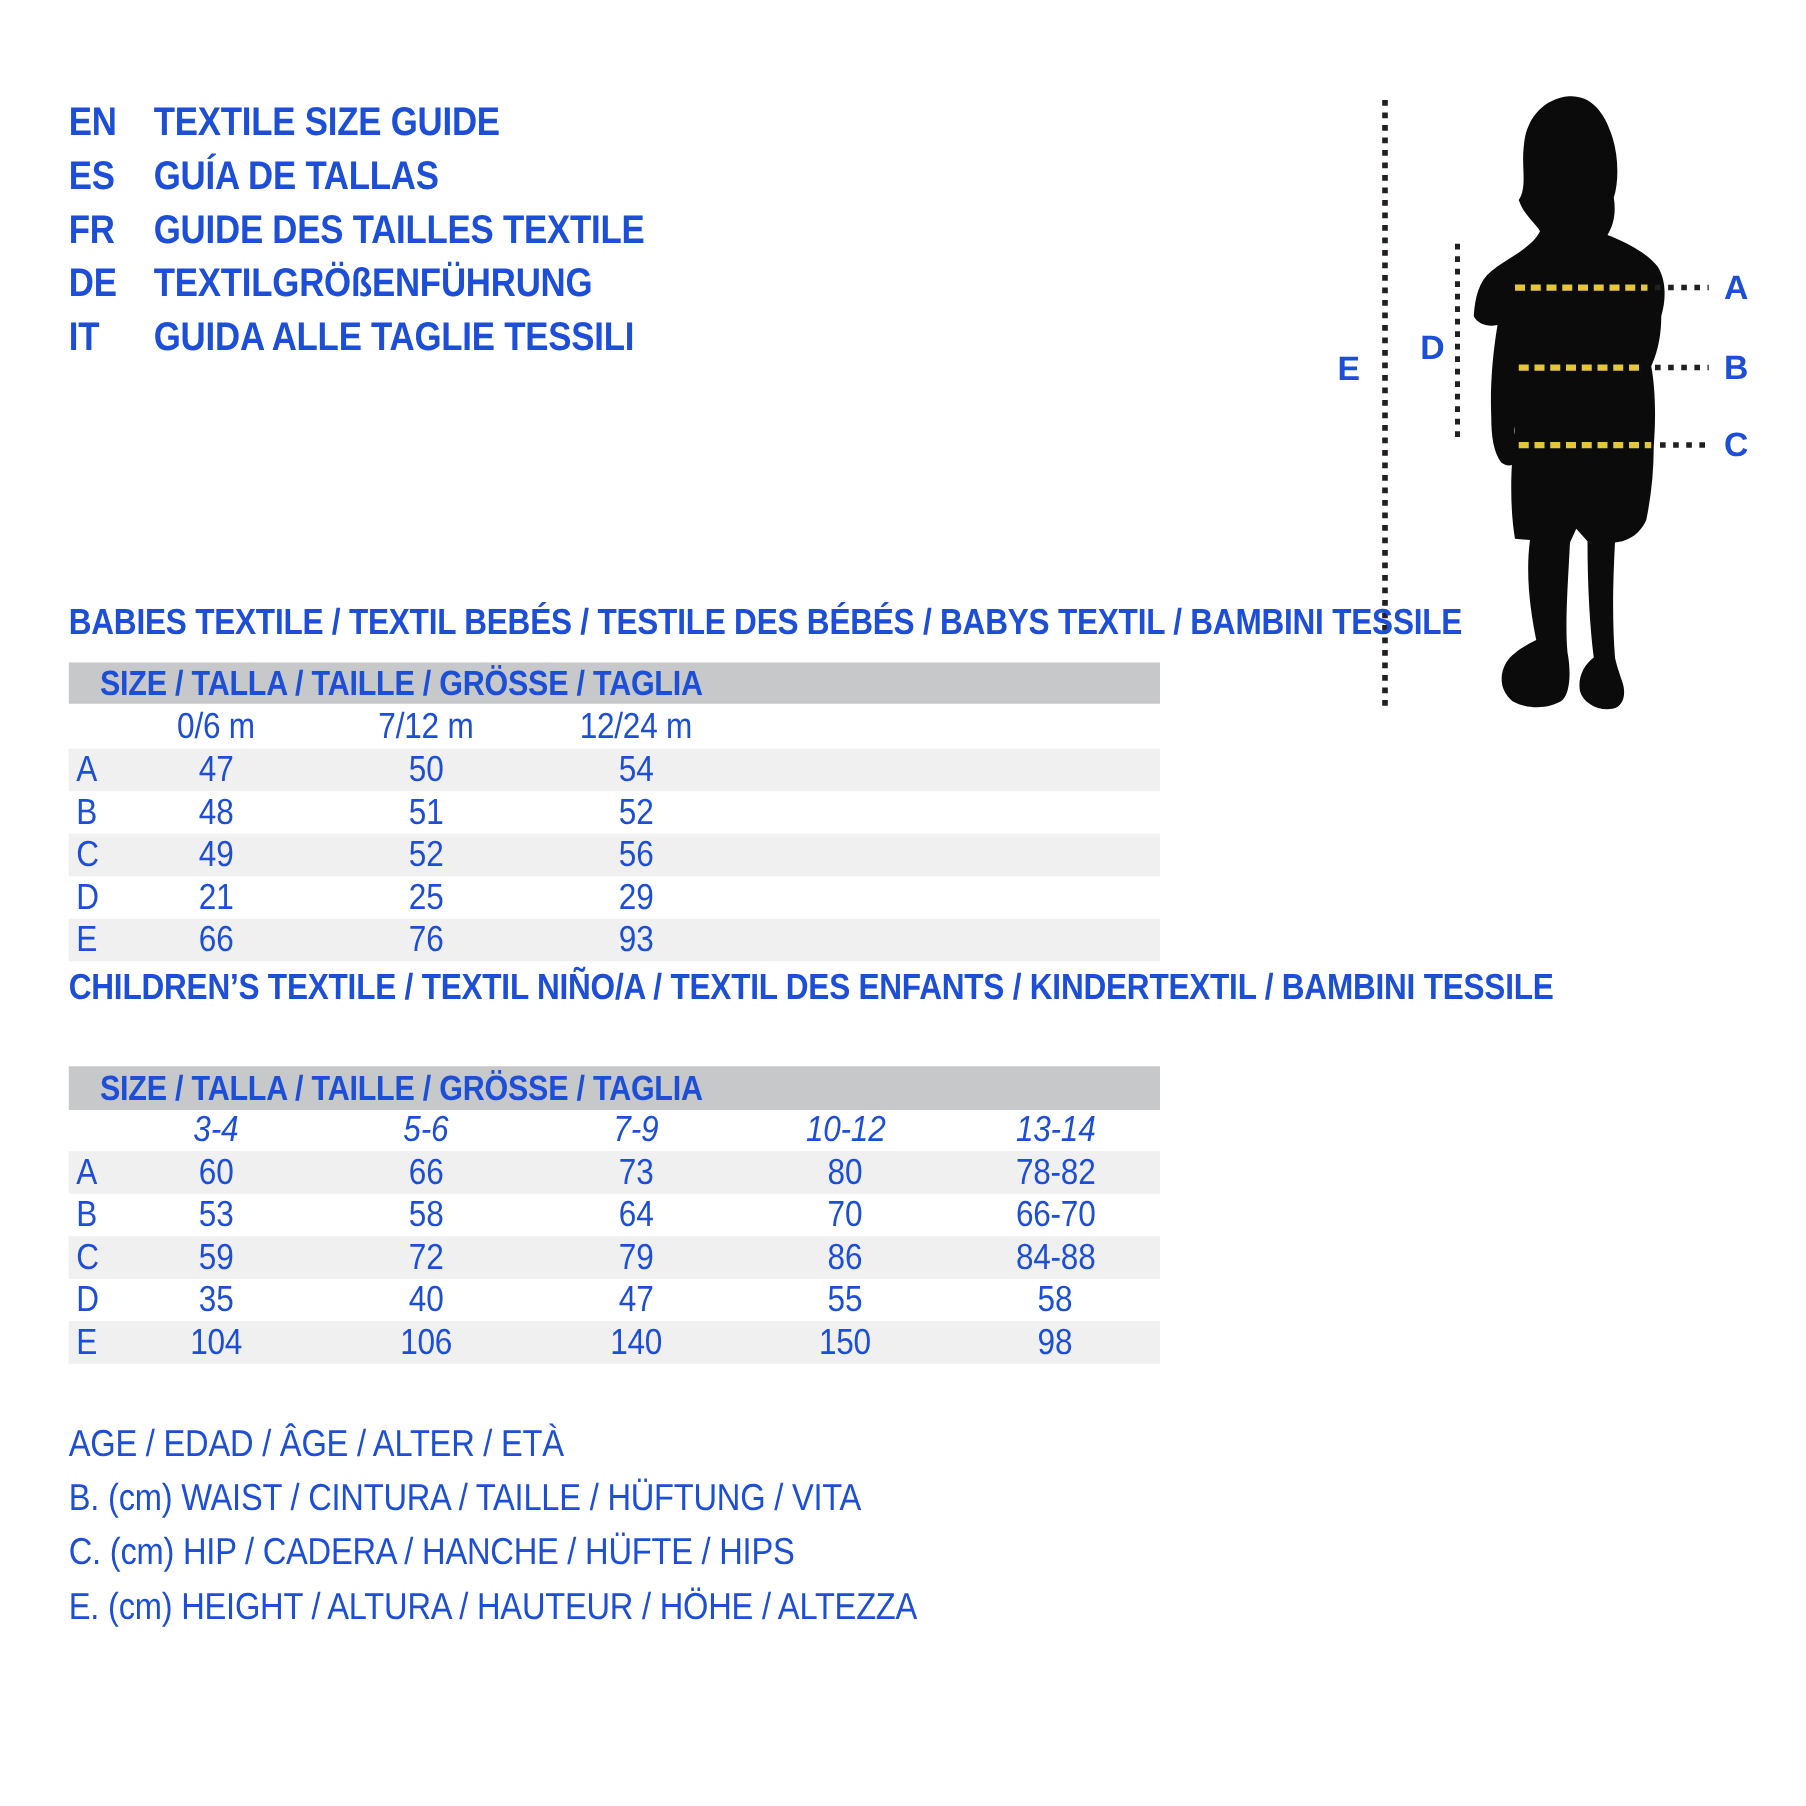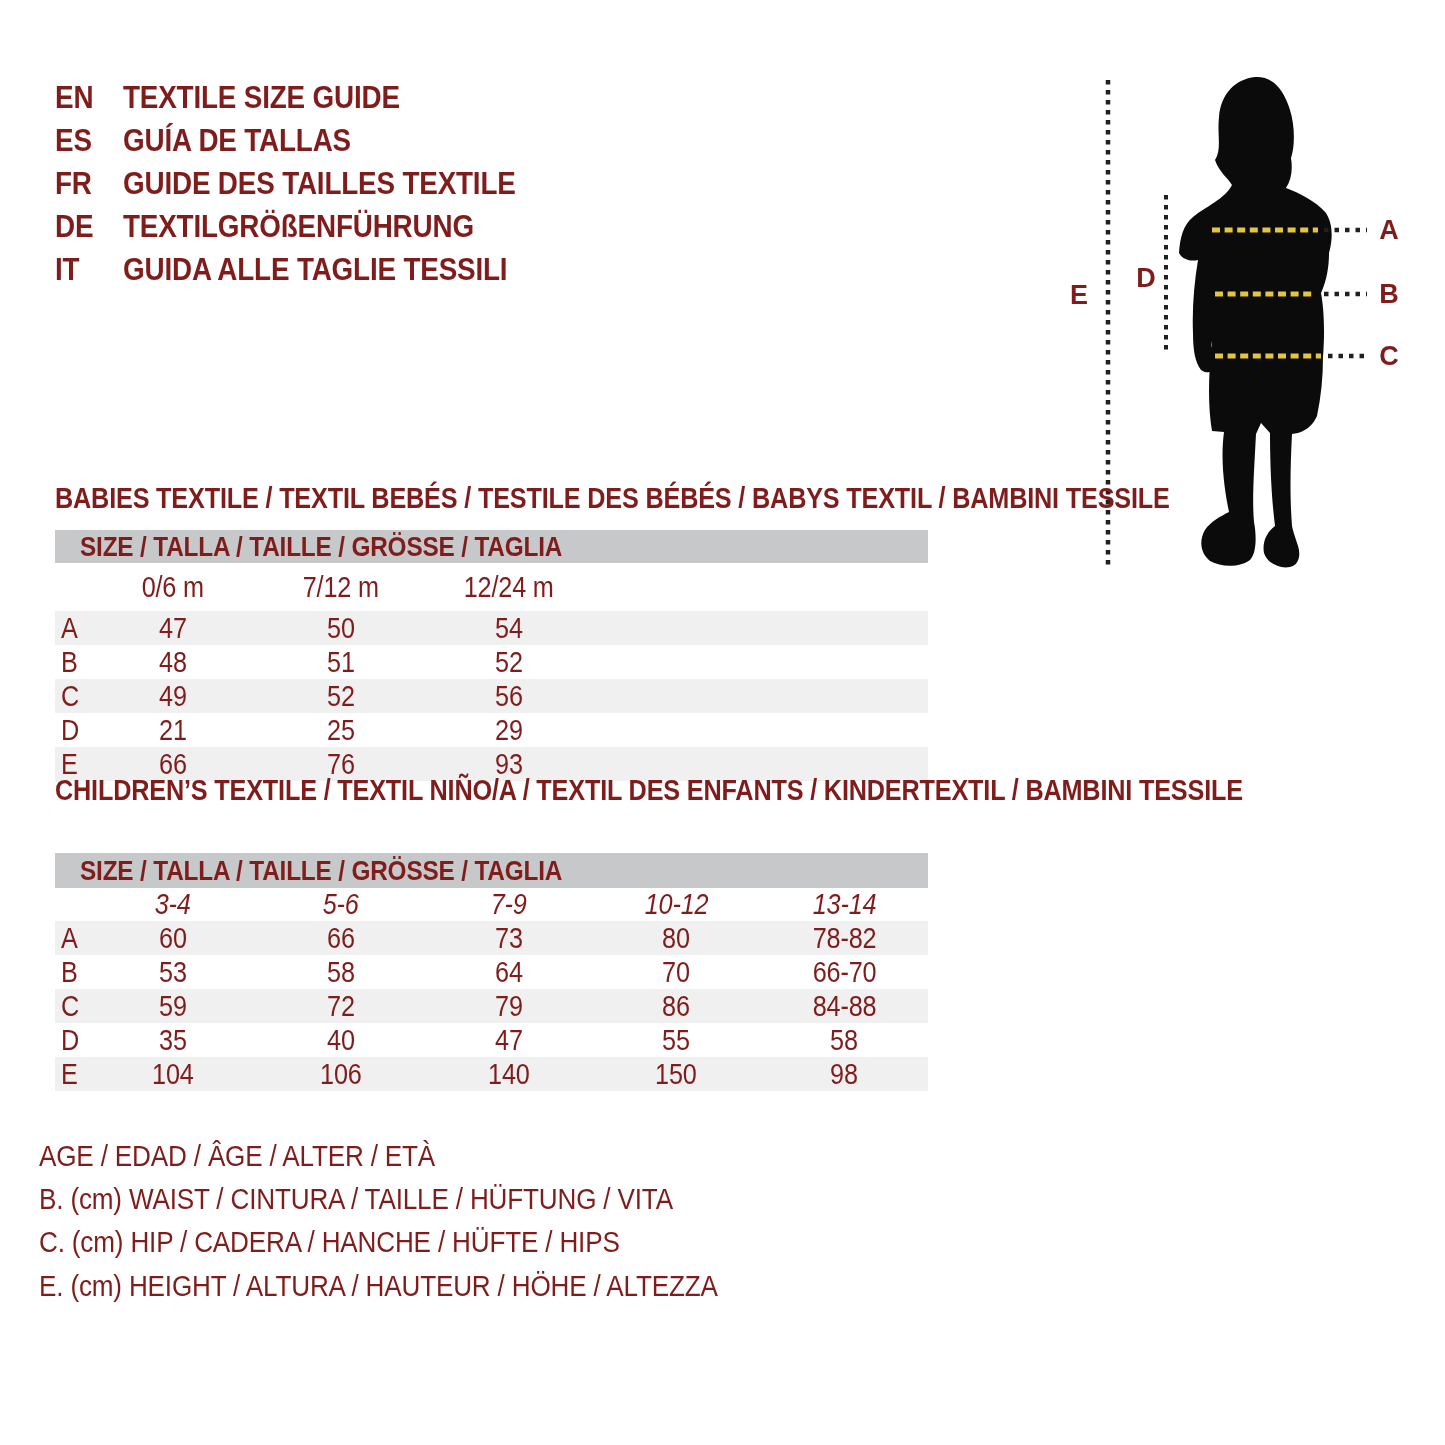--- a/index.html
+++ b/index.html
@@ -1,44 +1,44 @@
 <!DOCTYPE html>
 <html><head>
 <meta charset="utf-8">
 <style>
   html,body{margin:0;padding:0;background:#fff;}
   .canvas{
     position:relative;width:1445px;height:1445px;background:#ffffff;overflow:hidden;
-    font-family:"Liberation Sans","DejaVu Sans",sans-serif;color:#7f1d1d;
+    font-family:"Liberation Sans","DejaVu Sans",sans-serif;color:#1d4ed8;
   }
   .cnd{display:inline-block;transform:scaleX(.87);transform-origin:0 50%;white-space:nowrap;letter-spacing:-.2px;}
   .cndc{display:inline-block;transform:scaleX(.87);transform-origin:50% 50%;white-space:nowrap;letter-spacing:-.2px;}
 
   
   .langs{position:absolute;left:55px;top:76px;}
   .lang-row{height:43px;display:flex;align-items:center;font-size:32px;font-weight:700;}
   .lang-code{width:68px;}
   
   .fig-svg{position:absolute;left:1040px;top:60px;}
   .measure-label{position:absolute;width:34px;height:28px;font-size:27px;font-weight:700;
     display:flex;align-items:center;justify-content:center;line-height:28px;}
   
   .section-title{position:absolute;left:55px;font-size:29px;font-weight:700;}
   
   .size-table{position:absolute;left:55px;width:873px;}
   .thead{height:33px;background:#c7c8ca;display:flex;align-items:center;
     padding-left:25px;box-sizing:border-box;font-size:28px;font-weight:700;}
   .grid-row{display:grid;grid-template-columns:34px repeat(5,167.8px);align-items:center;}
-  .colhead-row{height:48px;font-size:29px;}
+  .colhead-row{height:36px;font-size:29px;}
   .data-row{height:34px;font-size:29px;}
   .data-row.alt{background:#f0f0f1;}
   .cell{text-align:center;}
   .rowlabel{padding-left:6px;}
   
-  .legend{position:absolute;left:39px;top:1134px;}
+  .legend{position:absolute;left:55px;top:1134px;}
   .legend-line{height:43.4px;display:flex;align-items:center;font-size:30px;}
 </style>
 </head>
 <body>
 
 <div class="canvas">
 
   <div class="langs">
     <div class="lang-row">
       <span class="lang-code"><span class="cnd">EN</span></span>

